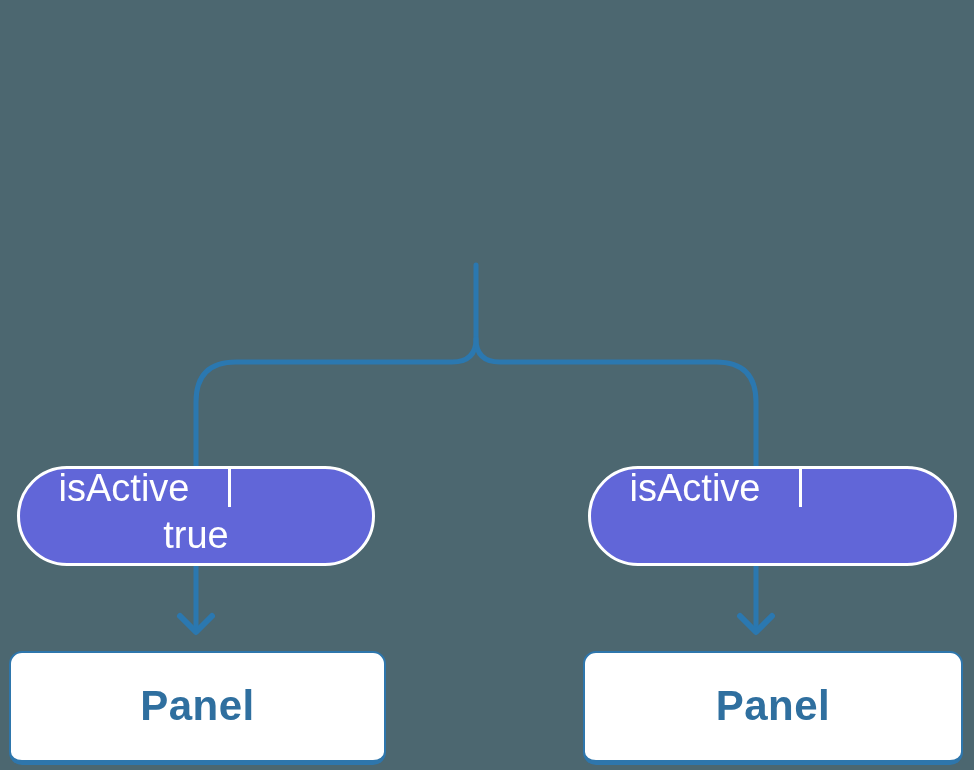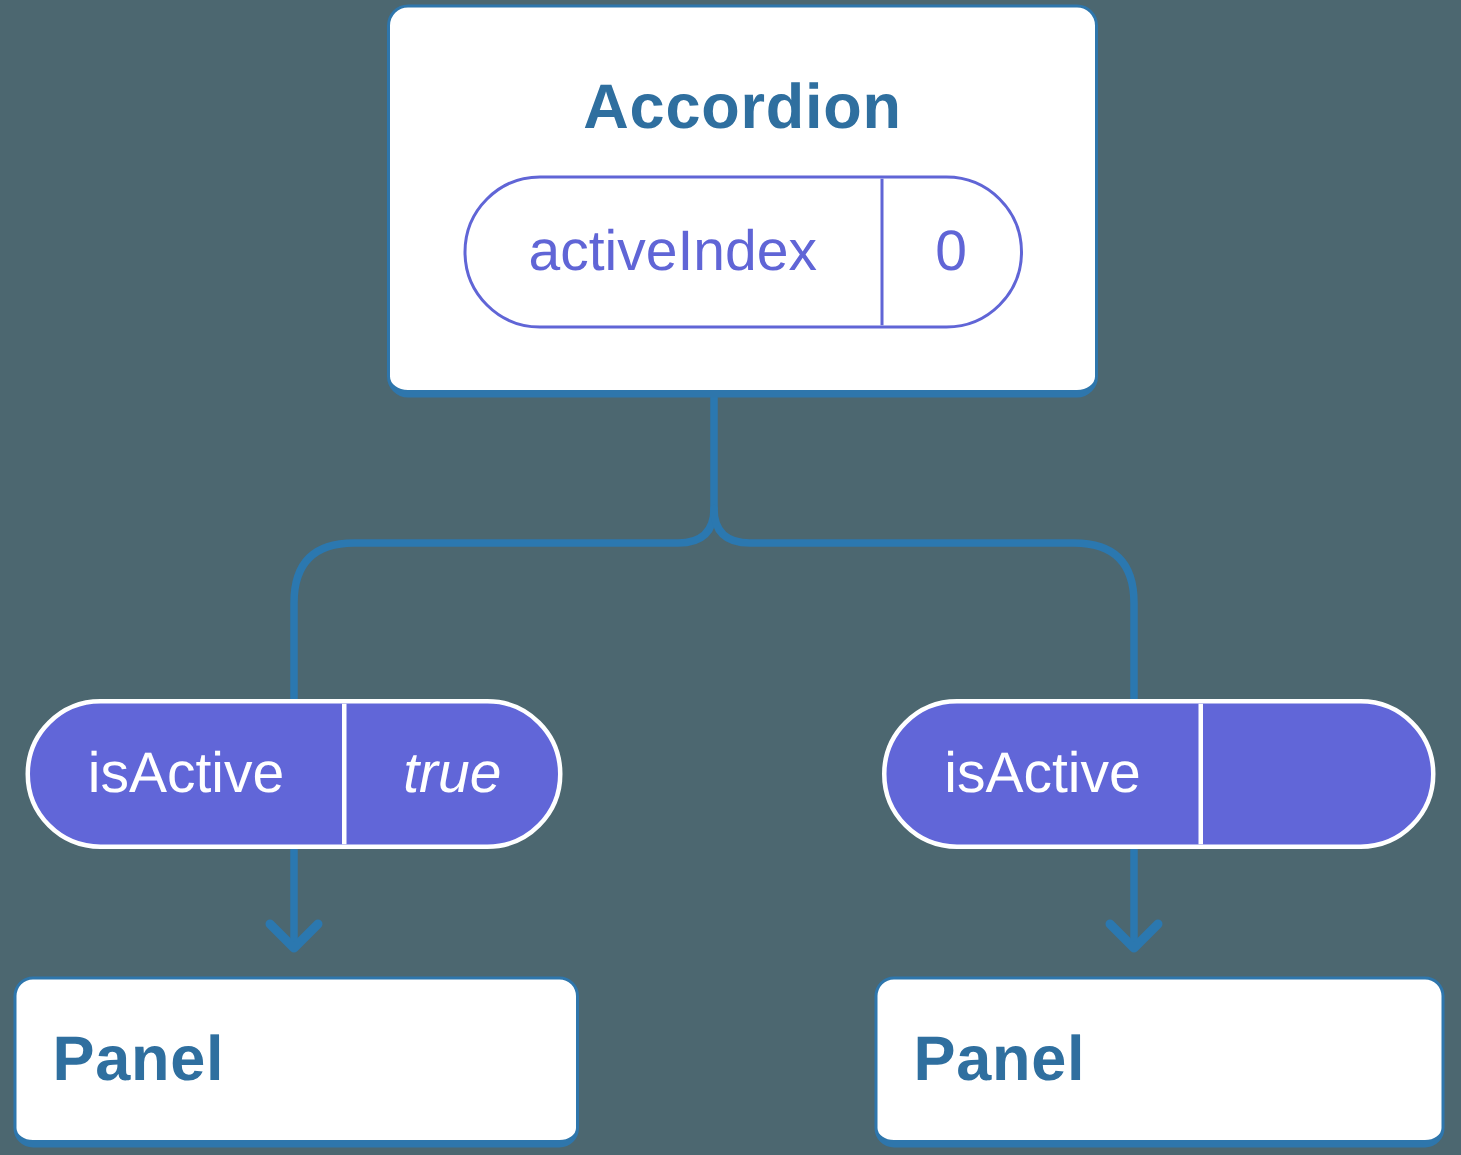--- a/index.html
+++ b/index.html
@@ -82,57 +82,50 @@
   .state-pill .pill-name  { width: 278px; border-right: 2px solid var(--purple); }
   .state-pill .pill-value { flex: 1; }
 
   .prop-pill {
     position: absolute;
     top: 466px;
     height: 100px;
     background: var(--pill-fill);
     border: 3px solid #ffffff;
     color: #ffffff;
+    flex-direction: column;
   }
   .prop-pill .pill-name  { width: 211px; border-right: 3px solid #ffffff; }
-  .prop-pill .pill-value { flex: 1; font-style: italic; }
+  .prop-pill .pill-value { flex: 1; }
   .prop-pill.pos-left  { left: 17px;  width: 358px; }
   .prop-pill.pos-right { left: 588px; width: 369px; }
 
   .panel-card {
     top: 651px;
     height: 114px;
     border-radius: 13px;
     display: flex;
     align-items: center;
-    justify-content: flex-start;
-    padding-left: 24px;
+    justify-content: center;
   }
   .panel-card.pos-left  { left: 9px;   width: 377px; }
   .panel-card.pos-right { left: 583px; width: 380px; }
 </style>
 </head>
 <body>
 
 <div class="stage">
 
   <svg class="connectors" width="974" height="770" viewBox="0 0 974 770" aria-hidden="true">
     <path class="conn" d="M476 265 L476 339 Q476 362 452 362 L236 362 Q196 362 196 402 L196 628"></path>
     <path class="conn" d="M476 339 Q476 362 500 362 L716 362 Q756 362 756 402 L756 628"></path>
     <path class="conn arrowhead" d="M180 616 L196 632 L212 616"></path>
     <path class="conn arrowhead" d="M740 616 L756 632 L772 616"></path>
   </svg>
 
-  <div class="card root-card">
-    <div class="card-title">Accordion</div>
-    <div class="pill state-pill">
-      <div class="cell pill-name">activeIndex</div>
-      <div class="cell pill-value">0</div>
-    </div>
-  </div>
 
   <div class="pill prop-pill pos-left">
     <div class="cell pill-name">isActive</div>
     <div class="cell pill-value">true</div>
   </div>
 
   <div class="pill prop-pill pos-right">
     <div class="cell pill-name">isActive</div>
   </div>
 

